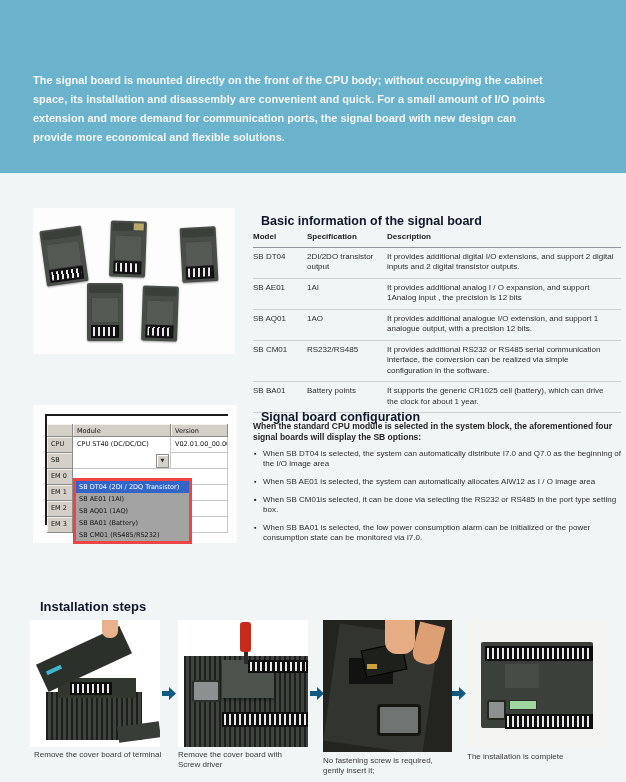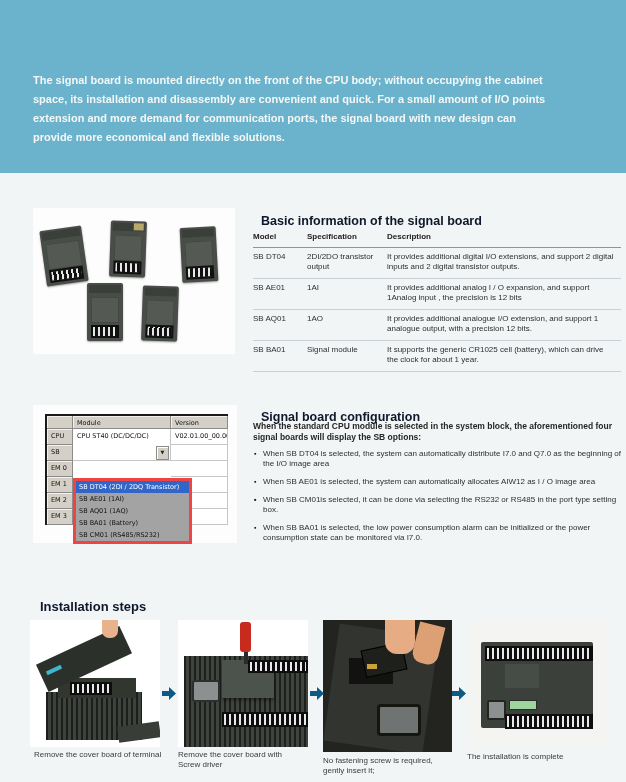--- a/index.html
+++ b/index.html
@@ -50,21 +50,21 @@
   .cfg-bullets{position:absolute;left:253px;top:449px;width:368px;}
   .bullet{position:relative;padding-left:10px;margin-bottom:8px;
           font-size:8px;line-height:10px;color:#2e2e2e;}
   .bullet .bdot{position:absolute;left:1px;top:0;font-size:7px;color:#222;}
 
   
   .shot{position:absolute;left:12px;top:9px;width:184px;height:122px;
         font-family:"DejaVu Sans",sans-serif;font-size:6.5px;color:#111;}
   .grid{position:absolute;left:0;top:0;width:181px;height:109px;
         border-top:2px solid #1b1b1b;border-left:2px solid #1b1b1b;background:#fff;}
-  .cell{position:absolute;box-sizing:border-box;white-space:nowrap;overflow:hidden;}
+  .cell{position:absolute;box-sizing:border-box;white-space:nowrap;overflow:hidden;margin-top:8px;}
   .gcell{background:#d4d0c8;border-right:1px solid #8b8b8b;border-bottom:1px solid #8b8b8b;
          box-shadow:inset 1px 1px 0 #f3f1ec;padding:3px 0 0 4px;}
   .wcell{background:#fff;border-right:1px solid #c6c6c6;border-bottom:1px solid #c6c6c6;
          padding:3px 0 0 4px;}
   .combo-btn{position:absolute;right:1px;top:1px;width:11px;height:12px;background:#d4d0c8;
              border:1px solid #8b8b8b;box-shadow:inset 1px 1px 0 #fff;
              font-size:5px;line-height:11px;text-align:center;color:#222;}
   .ddl{position:absolute;left:26px;top:62px;width:113px;background:#a3a3a3;
        border:3px solid #ef4444;z-index:3;}
   .ddl-item{height:12px;line-height:12px;padding-left:3px;white-space:nowrap;overflow:hidden;}
@@ -148,22 +148,27 @@
         <td>SB AE01</td>
         <td>1AI</td>
         <td>It provides additional analog I / O expansion, and support 1Analog input , the precision is 12 bits</td>
       </tr>
       <tr>
         <td>SB AQ01</td>
         <td>1AO</td>
         <td>It provides additional analogue I/O extension, and support 1 analogue output, with a precision 12 bits.</td>
       </tr>
       <tr>
+        <td>SB CM01</td>
+        <td>RS232/RS485</td>
+        <td>It provides additional RS232 or RS485 serial communication interface, the conversion can be realized via simple configuration in the software.</td>
+      </tr>
+      <tr>
         <td>SB BA01</td>
-        <td>Signal module</td>
+        <td>Battery points</td>
         <td>It supports the generic CR1025 cell (battery), which can drive the clock for about 1 year.</td>
       </tr>
     </tbody>
   </table>
 
   <div class="panel" id="shotPanel">
     <div class="shot">
       <div class="grid">
 
         <div class="cell gcell" style="left:0;top:0;width:26px;height:13px;"></div>

